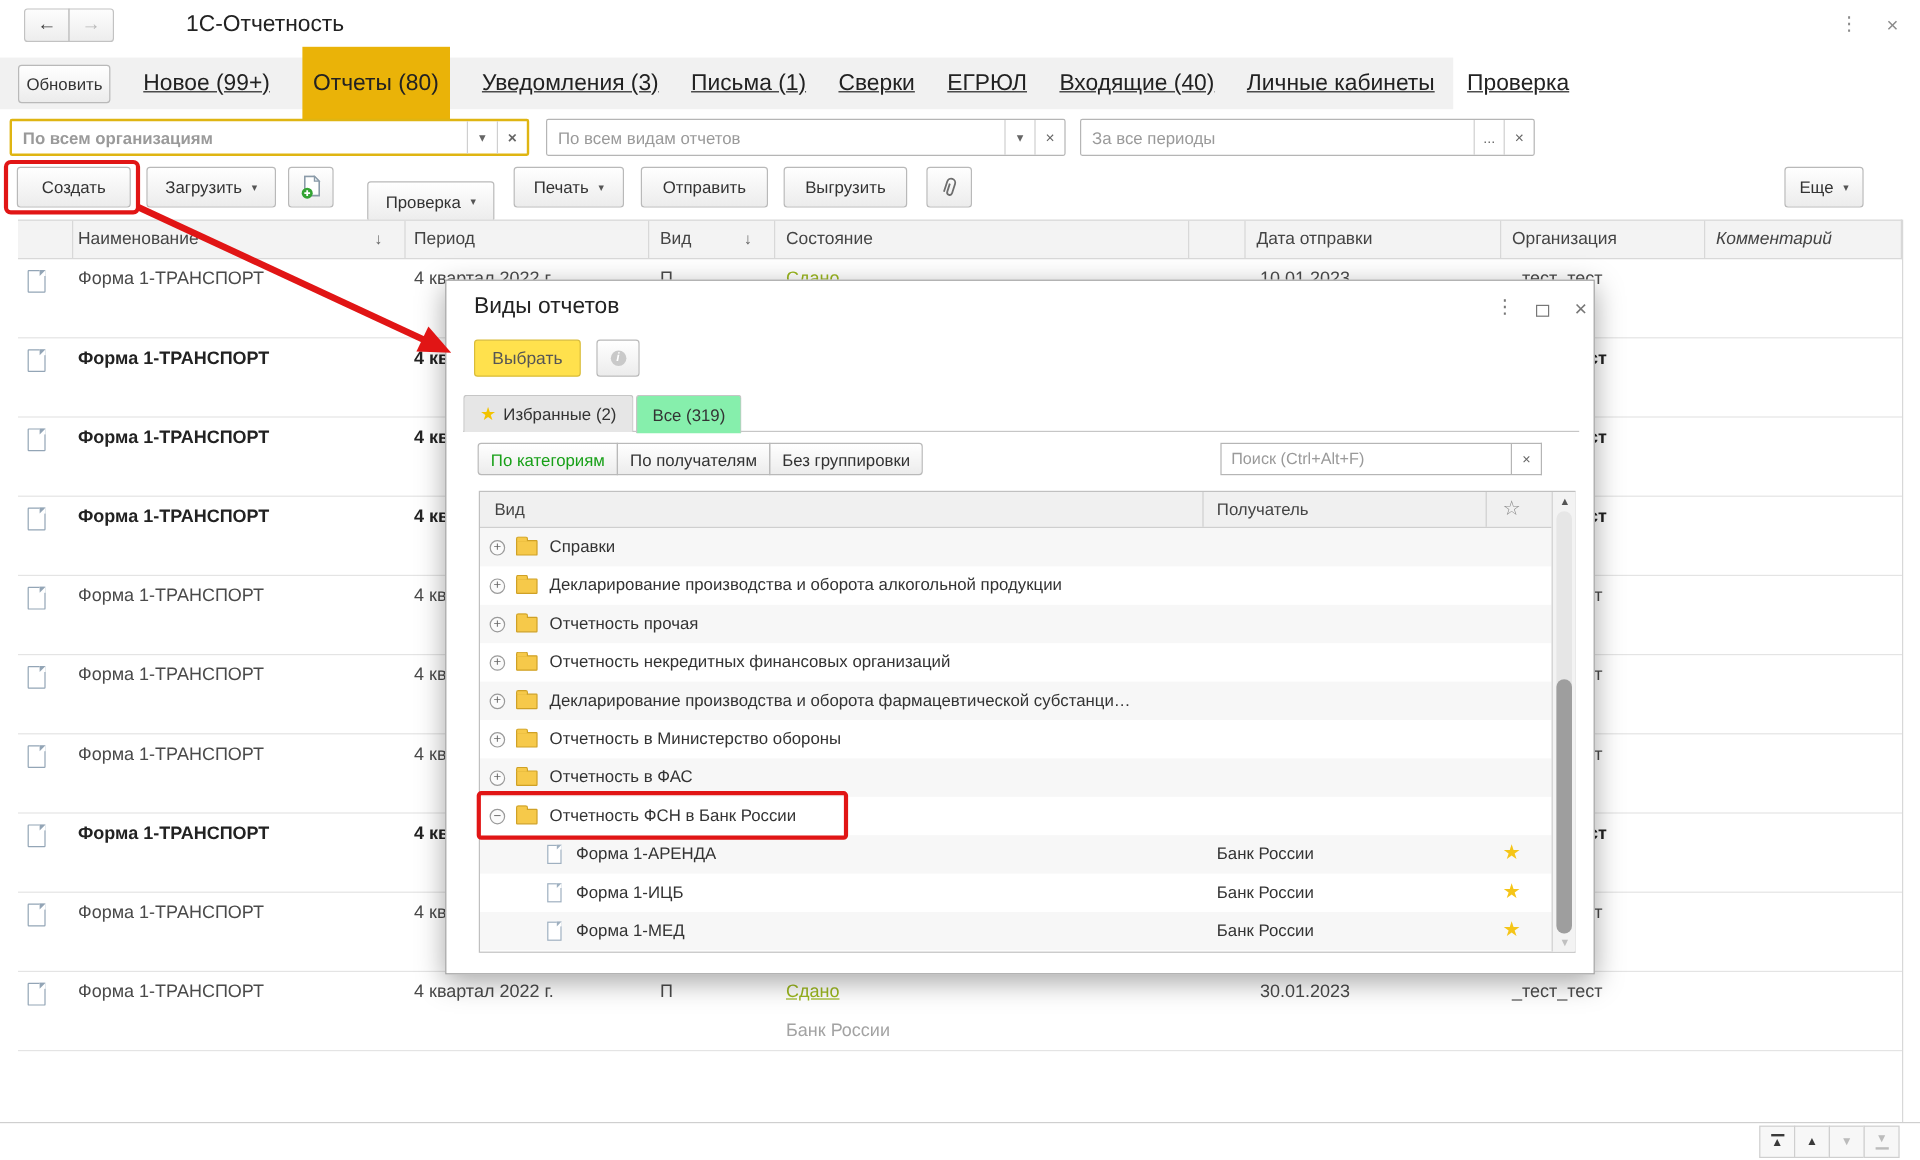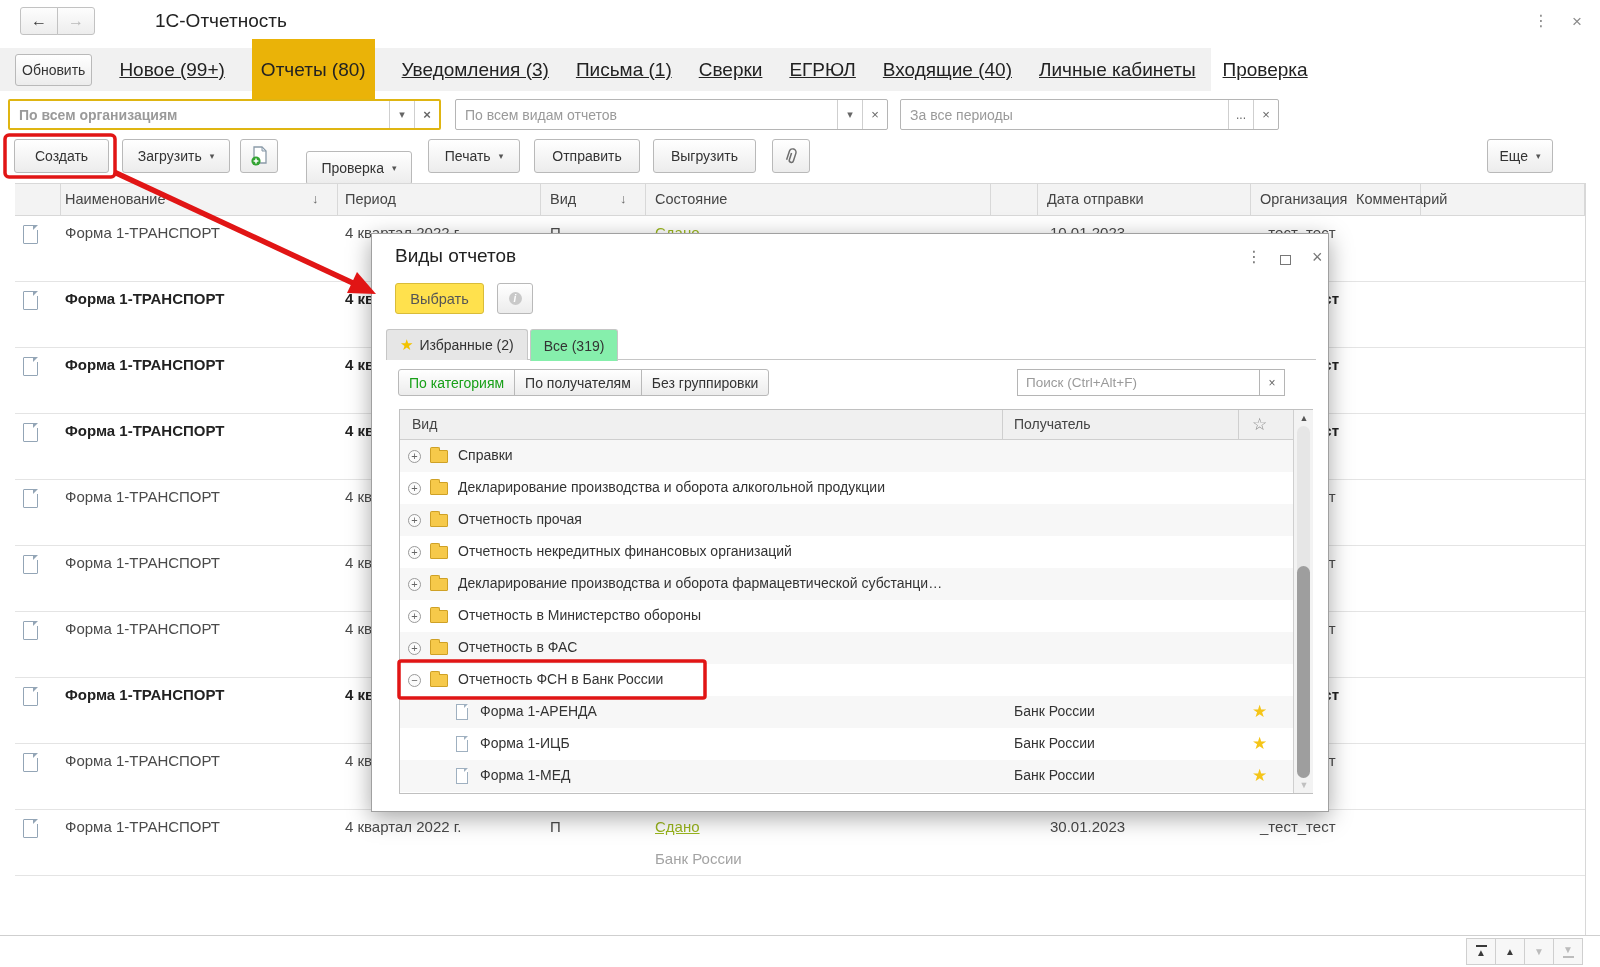--- a/index.html
+++ b/index.html
@@ -207,21 +207,21 @@
     <div class="hcell" style="left:535px;">Вид</div>
     <div class="hcell sortarr" style="left:605px;">↓</div>
     <div class="vsep" style="left:630px;"></div>
     <div class="hcell" style="left:640px;">Состояние</div>
     <div class="vsep" style="left:975px;"></div>
     <div class="vsep" style="left:1022px;"></div>
     <div class="hcell" style="left:1032px;">Дата отправки</div>
     <div class="vsep" style="left:1235px;"></div>
     <div class="hcell" style="left:1245px;">Организация</div>
     <div class="vsep" style="left:1405px;"></div>
-    <div class="hcell" style="left:1341px;">Комментарий</div>
+    <div class="hcell" style="left:1415px;font-style:italic;">Комментарий</div>
   </div>
 
   <div class="abs grows">
       <div class="trow">
         <div style="left:8px;top:9px;"><span class="ficon"></span></div>
         <div style="left:50px;">Форма 1-ТРАНСПОРТ</div>
         <div style="left:330px;">4 квартал 2022 г.</div>
         <div style="left:535px;">П</div>
         <div style="left:640px;"><span class="statelink">Сдано</span><span class="statesub">Банк России</span></div>
         <div style="left:1035px;">10.01.2023</div>

